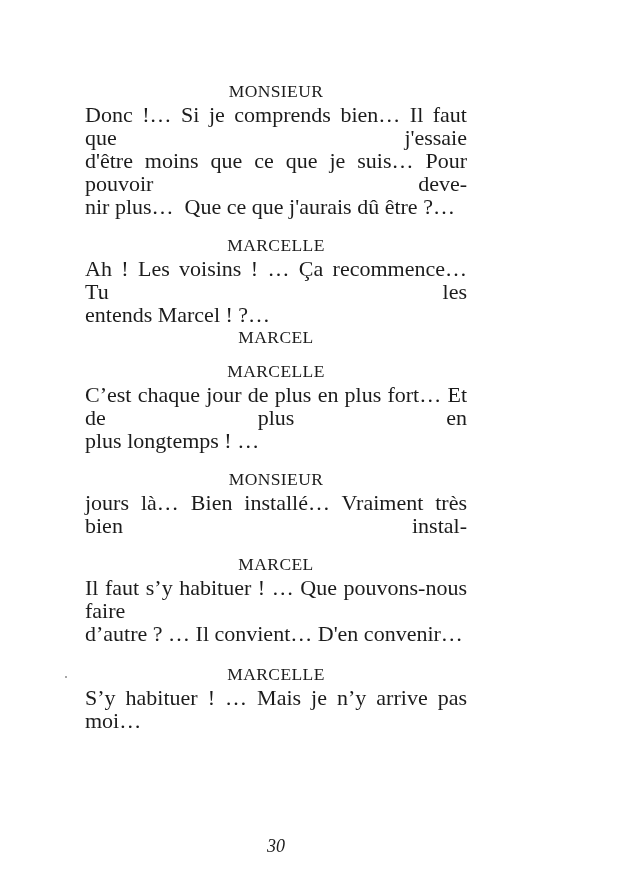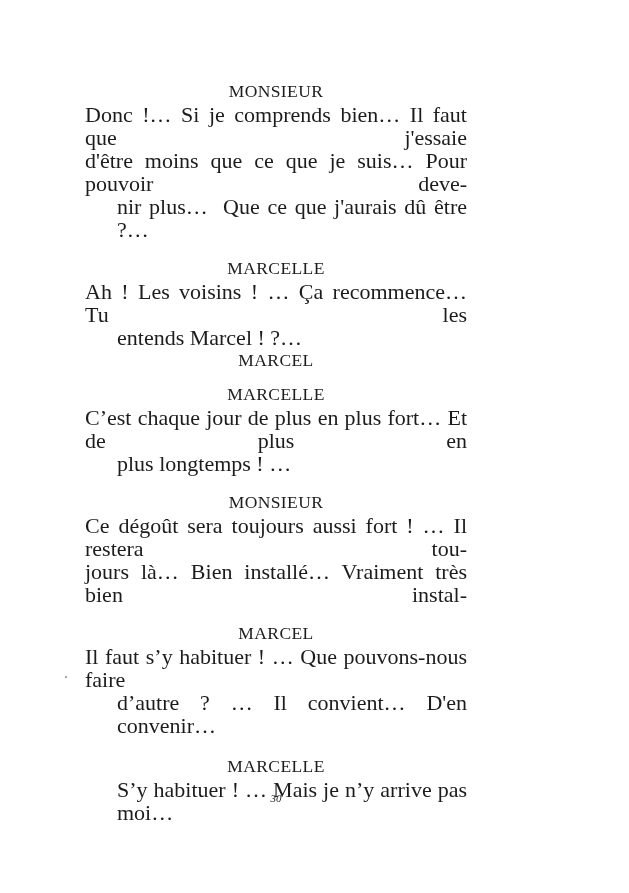--- a/index.html
+++ b/index.html
@@ -41,30 +41,29 @@
   }
   .line {
     margin: 0;
     font-size: 22px;
     line-height: 23px;
     text-align: justify;
     text-align-last: justify;
   }
   .line.last {
     text-align-last: left;
-    margin-left: 32px;
   }
   .folio {
     position: absolute;
     left: 85px;
-    top: 792px;
+    top: 836px;
     width: 382px;
     text-align: center;
     font-style: italic;
-    font-size: 11px;
+    font-size: 18px;
     color: var(--ink, #1c1c1c);
   }
   
   .speck { position: absolute; border-radius: 50%; }
   .speck-1 { left: 619px; top: 164px; width: 3px; height: 3px; background: #5a5a5a; }
   .speck-2 { left: 65px;  top: 676px; width: 2px; height: 2px; background: #8a8a8a; }
   .speck-3 { left: 616px; top: 726px; width: 3px; height: 3px; background: #4f4f4f; }
   .speck-3::before {
     content: "";
     position: absolute; left: -7px; top: -6px;
@@ -90,21 +89,20 @@
       <section class="block">
         <h2 class="speaker">MARCEL</h2>
       </section>
       <section class="block">
         <h2 class="speaker">MARCELLE</h2>
         <p class="line">C’est chaque jour de plus en plus fort… Et de plus en</p>
         <p class="line last">plus longtemps ! …</p>
       </section>
       <section class="block">
         <h2 class="speaker">MONSIEUR</h2>
-        <p class="line">Ce dégoût sera toujours aussi fort ! … Il restera tou-</p>
         <p class="line">jours là… Bien installé… Vraiment très bien instal-</p>
       </section>
       <section class="block">
         <h2 class="speaker">MARCEL</h2>
         <p class="line">Il faut s’y habituer ! … Que pouvons-nous faire</p>
         <p class="line last">d’autre ? … Il convient… D'en convenir…</p>
       </section>
       <section class="block">
         <h2 class="speaker">MARCELLE</h2>
         <p class="line last">S’y habituer ! … Mais je n’y arrive pas moi…</p>

